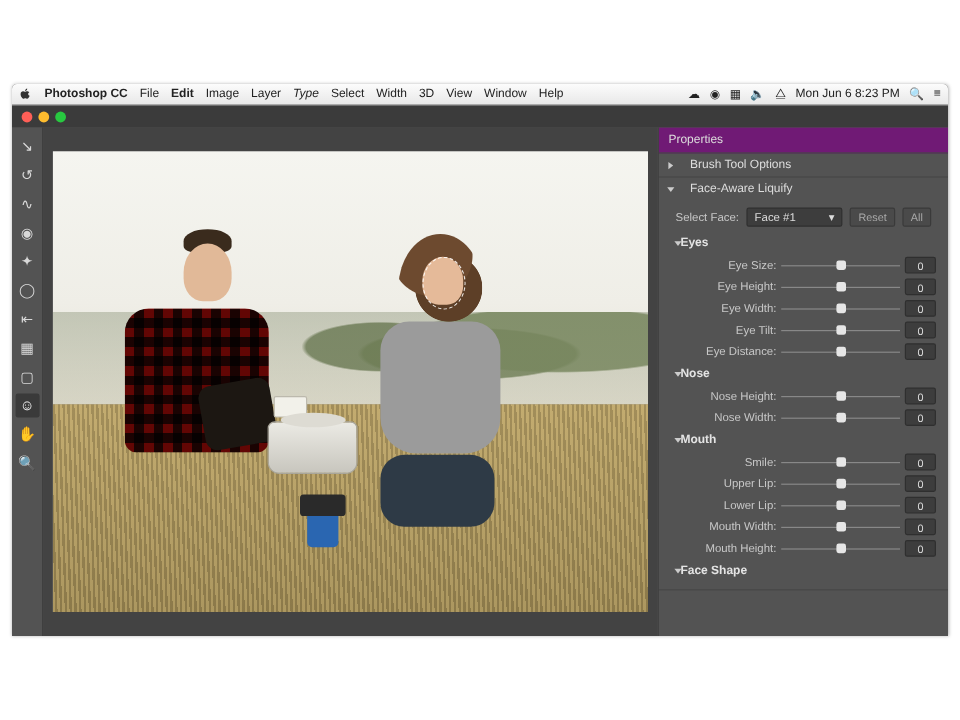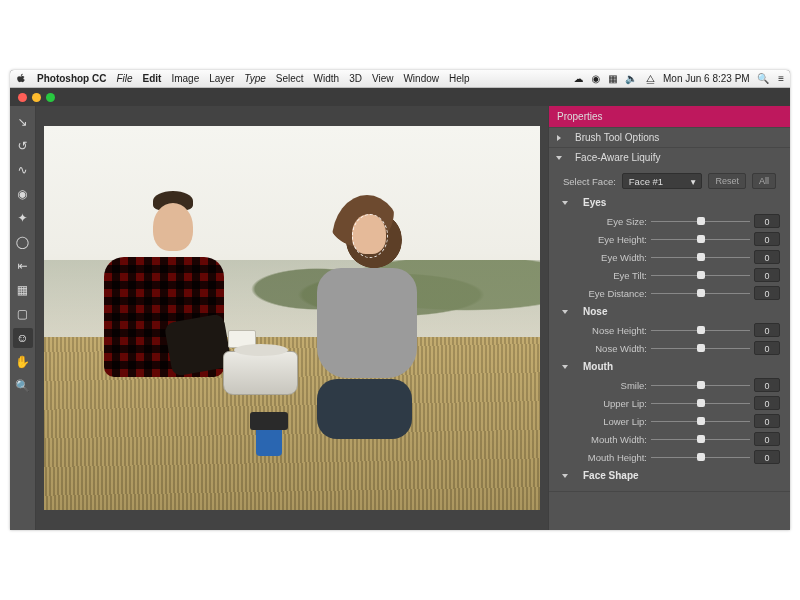--- a/index.html
+++ b/index.html
@@ -53,57 +53,57 @@
   .woman-sweater { position:absolute; top:37%; left:55%; width:100px; height:110px; background:#9b9b9b; border-radius:24px 24px 30px 30px; }
   .woman-legs { position:absolute; top:66%; left:55%; width:95px; height:60px; background:#2e3a46; border-radius:20px; }
   .face-oval { position:absolute; top:23%; left:62%; width:36px; height:44px; border:1px dashed rgba(255,255,255,.85); border-radius:50%; pointer-events:none; }
   .stove { position:absolute; bottom:14%; left:40%; width:54px; height:48px; }
   .stove .tank { position:absolute; bottom:0; left:14px; width:26px; height:30px; background:#2a66b1; border-radius:4px; }
   .stove .burner { position:absolute; bottom:26px; left:8px; width:38px; height:18px; background:#2a2a2a; border-radius:3px; }
   .pot { position:absolute; bottom:30%; left:36%; width:75px; height:44px; background:linear-gradient(#ebeae4,#c8c6be); border-radius:6px 6px 10px 10px; border:1px solid #a9a69b; }
   .pot::before { content:""; position:absolute; top:-8px; left:10px; width:54px; height:12px; background:#dddbd3; border-radius:50%; }
   
   .panel { width: 242px; background:#535353; color:#ddd; font-size:10px; border-left:1px solid #3f3f3f; display:flex; flex-direction:column; overflow:hidden; }
-  .panel .hdr { padding:5px 8px; font-size:10px; color:#ddd; border-bottom:1px solid #474747; background:#be185d; }
+  .panel .hdr { padding:5px 8px; font-size:10px; color:#ddd; border-bottom:1px solid #474747; background:#701a75; }
   .panel .section { border-bottom:1px solid #474747; }
   .sec-title { display:flex; align-items:center; gap:14px; padding:4px 8px; cursor:pointer; }
   .sec-title .tri { width:0;height:0;border-left:4px solid #ccc;border-top:3px solid transparent;border-bottom:3px solid transparent; }
   .sec-title.open .tri { transform:rotate(90deg); }
   .sec-body { padding: 2px 4px 6px 4px; }
   .row { display:flex; align-items:center; padding:2px 6px; gap:4px; }
   .row.sub { padding-left:16px; }
   .lbl { width: 78px; text-align:right; color:#c8c8c8; font-size:9.5px; }
   .slider { flex:1; height:10px; position:relative; }
   .track { position:absolute; left:0; right:0; top:50%; height:1px; background:#888; }
   .thumb { position:absolute; top:50%; transform:translate(-50%,-50%); width:8px; height:8px; background:#e6e6e6; border-radius:2px; }
   .num { width:26px; height:14px; line-height:14px; background:#3d3d3d; border:1px solid #2f2f2f; text-align:center; color:#ddd; font-size:9px; border-radius:2px; }
   .select-row { display:flex; align-items:center; gap:6px; padding:4px 10px;justify-content:space-between; }
   .select { flex:1; height:16px; background:#3d3d3d; border:1px solid #2f2f2f; color:#ddd; font-size:9.5px; padding:0 6px; display:flex; align-items:center; justify-content:space-between; border-radius:2px; cursor:pointer; }
   .btn-sm { height:16px; padding:0 6px; font-size:9px; color:#aaa; background:#4a4a4a; border:1px solid #3a3a3a; border-radius:2px; line-height:14px; cursor:pointer; }
-  .sub-head { display:flex; align-items:center; gap:16px; padding:4px 10px; font-weight:600; color:#e4e4e4; cursor:pointer; }
+  .sub-head { display:flex; align-items:center; gap:0; padding:4px 10px; font-weight:600; color:#e4e4e4; cursor:pointer; }
   .sub-head .tri { width:0;height:0;border-left:4px solid #ccc;border-top:3px solid transparent;border-bottom:3px solid transparent; transform:rotate(90deg); }
   .scroll { overflow-y:auto; flex:1; }
   .scroll::-webkit-scrollbar { width:10px; }
   .scroll::-webkit-scrollbar-thumb { background:#6f6f6f; border-radius:5px; }
   .scroll::-webkit-scrollbar-track { background:#454545; }
 </style>
 </head>
 <body>
 
 <div class="frame">
 
   <div class="menubar">
     <span class="apple">
       <svg viewBox="0 0 14 14">
           <path fill="#333" d="M9.4 7.3c0-1.5 1.2-2.2 1.3-2.3C10 4 8.9 3.9 8.5 3.9c-1 0-1.9.6-2.4.6S4.9 4 4.1 4C2.8 4 1.5 5 1.5 7c0 1.2.5 2.5 1.1 3.3.5.7 1.1 1.4 1.9 1.4.8 0 1-.5 2-.5s1.2.5 2 .5 1.3-.7 1.8-1.4c.4-.5.6-1 .8-1.6-1-.4-1.7-1.2-1.7-2.4zM7.9 2.8c.4-.5.7-1.2.6-1.8-.6 0-1.3.4-1.7.9-.4.4-.7 1.1-.6 1.8.7 0 1.3-.4 1.7-.9z"></path>
         </svg>
     </span>
     <span class="appname">Photoshop CC</span>
     <span class="menus" id="menus">
-        <span style="cursor: pointer; font-style: italic;">File</span>
+        <span style="cursor: pointer;">File</span>
         <span style="cursor: pointer; font-weight: bold;">Edit</span>
         <span style="cursor: pointer;">Image</span>
         <span style="cursor: pointer;">Layer</span>
         <span style="cursor: pointer; font-style: italic;">Type</span>
         <span style="cursor: pointer;">Select</span>
         <span style="cursor: pointer;">Width</span>
         <span style="cursor: pointer;">3D</span>
         <span style="cursor: pointer;">View</span>
         <span style="cursor: pointer;">Window</span>
         <span style="cursor: pointer;">Help</span>

